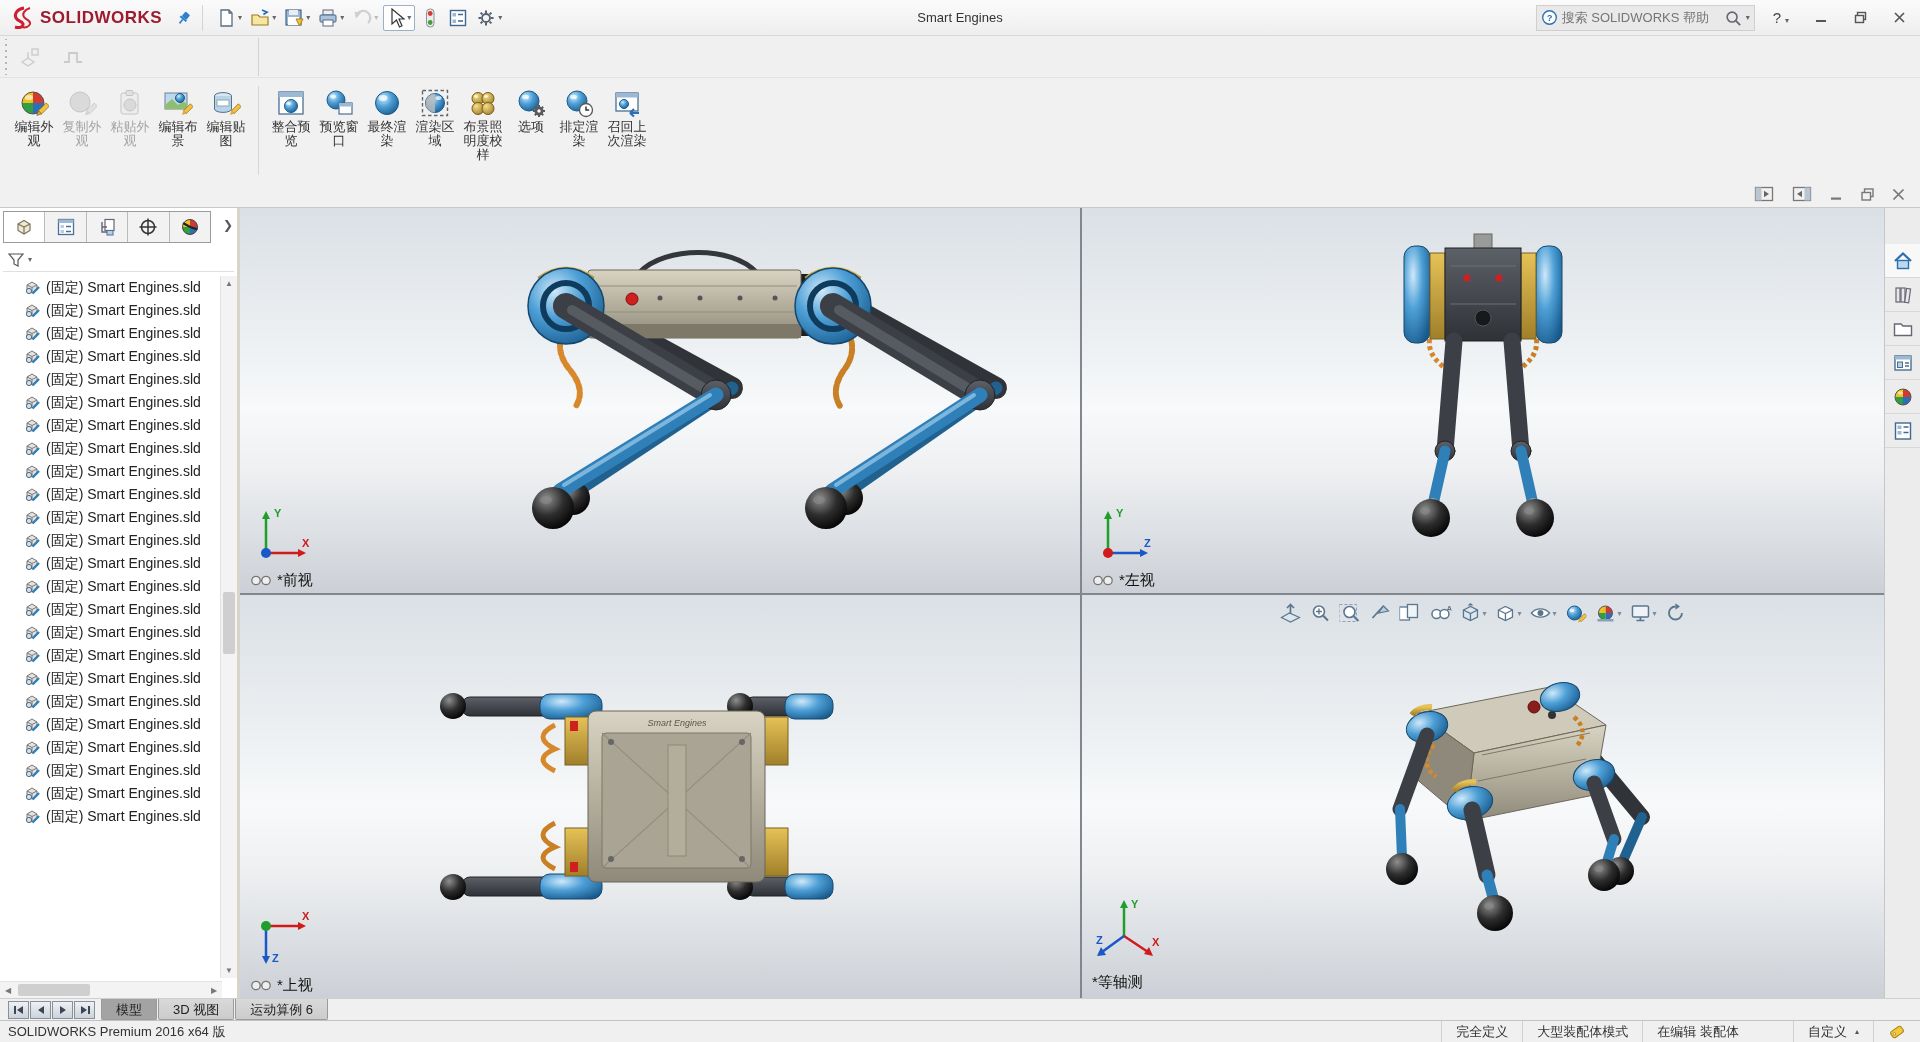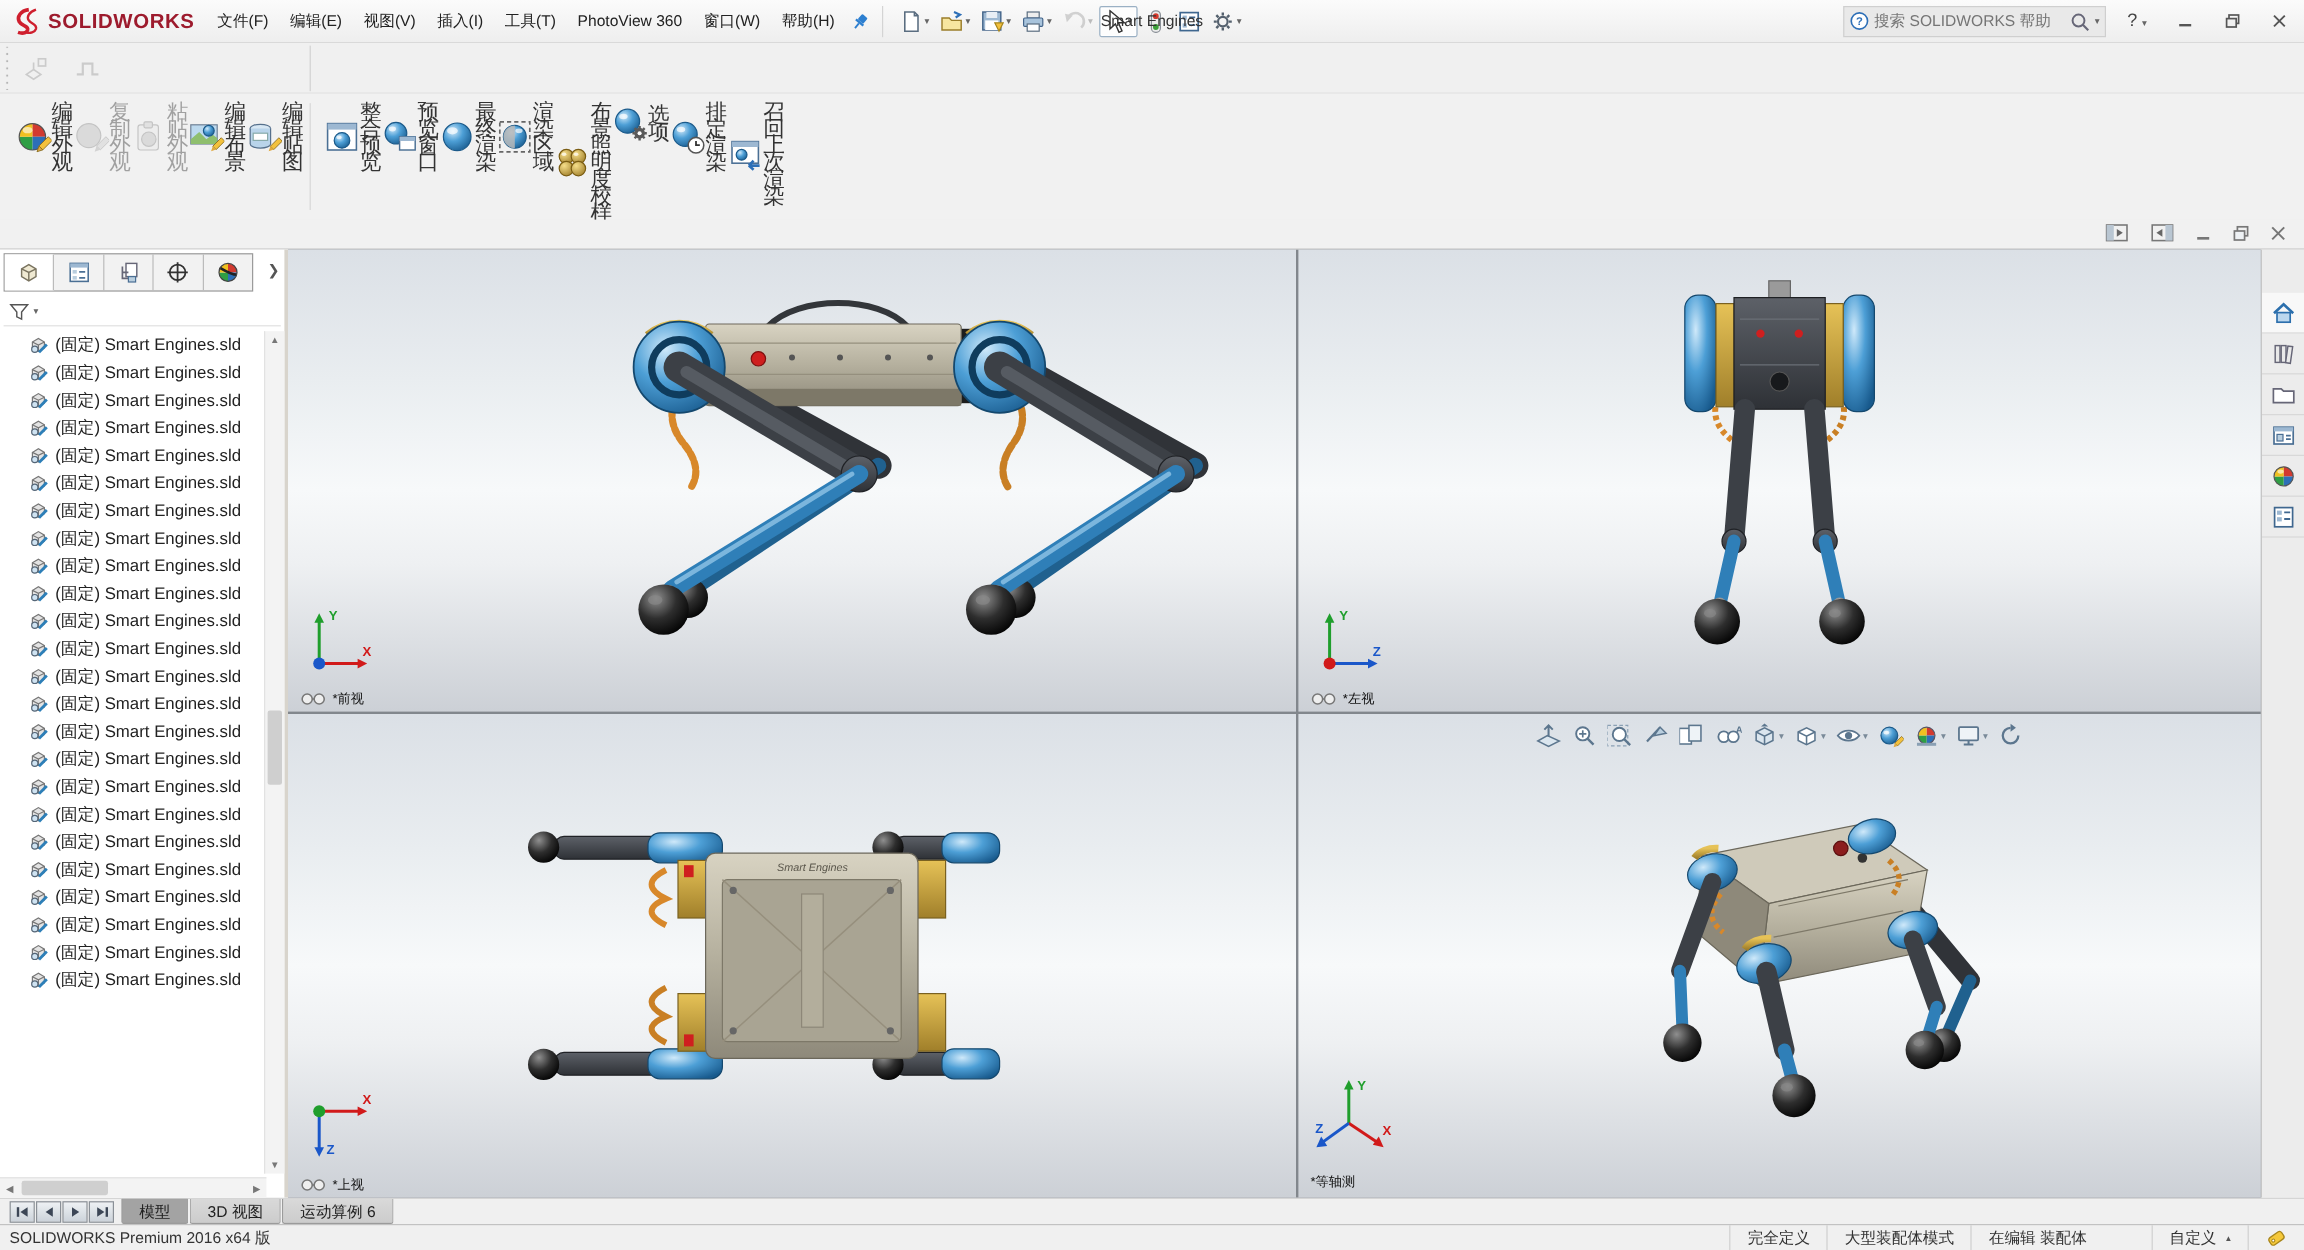--- a/index.html
+++ b/index.html
@@ -24,21 +24,21 @@
 .search input{border:none;background:transparent;outline:none;width:158px;font-size:13px;color:#7f1d1d;font-family:Liberation Sans, sans-serif}
 .search .caret{font-size:8px;color:#666}
 .winbtn{padding:4px 8px}
 
 .subbar{height:42px;background:#f0f0f0;display:flex;align-items:center;border-bottom:1px solid #e3e3e3;position:relative}
 .drag-dots{width:8px;height:36px;margin-left:2px;background-image:radial-gradient(circle,#b5b5b5 1px,transparent 1.2px);background-size:6px 6px;background-position:center}
 .subbar .faded{opacity:.35;filter:grayscale(1);margin:0 8px}
 .subbar .vsep{width:1px;height:38px;background:#d2d2d2;position:absolute;left:258px;top:2px}
 
 .cmdbar{height:105px;background:#f1f1f1;display:flex;align-items:flex-start;padding:6px 2px 0 10px}
-.cmd-btn{display:flex;flex-direction:row;align-items:center;width:46px;margin:0 1px;padding:2px 2px;font-size:18px;line-height:14px;text-align:center;word-break:break-all;color:#333;border-radius:2px}
+.cmd-btn{display:flex;flex-direction:column;align-items:center;width:46px;margin:0 1px;padding:2px 2px;font-size:13px;line-height:14px;text-align:center;word-break:break-all;color:#333;border-radius:2px}
 .cmd-btn .ico{height:34px;display:flex;align-items:center}
 .cmd-btn.disabled{opacity:.42;filter:grayscale(1)}
 .cmd-sep{width:1px;background:#d6d6d6;align-self:stretch;margin:2px 8px 8px}
 
 .tabrow{height:25px;display:flex;align-items:flex-end;background:#f1f1f1;padding-left:4px;border-bottom:1px solid #c9c9c9;position:relative}
 .rtab{padding:3px 13px 4px;border:1px solid #9b9b9b;border-bottom:none;background:linear-gradient(#e2e2e2,#cfcfcf);margin-right:2px;font-size:13px;color:#222;border-radius:2px 2px 0 0;white-space:nowrap}
 .rtab.active{background:#f6f7f8;padding-bottom:5px}
 .docctrl{position:absolute;right:14px;top:2px;display:flex;gap:16px;align-items:center}
 .docctrl span{display:flex}
 
@@ -62,21 +62,21 @@
 .hscroll .arr{width:16px;text-align:center;font-size:8px;color:#777}
 .hscroll .track{flex:1;position:relative;height:100%}
 .hscroll .thumb{position:absolute;left:2px;top:2px;bottom:2px;width:72px;background:#cfcfcf;border-radius:2px}
 
 .graphics{flex:1;position:relative;background:#82878d}
 .vp{position:absolute;background:linear-gradient(180deg,#dbe0e6 0%,#e9edf0 28%,#f7f9fa 52%,#eef0f2 68%,#ccd0d6 100%);overflow:hidden}
 #vp-front{left:0;top:0;width:840px;height:385px}
 #vp-left{left:842px;top:0;right:0;height:385px}
 #vp-top{left:0;top:387px;width:840px;bottom:0}
 #vp-iso{left:842px;top:387px;right:0;bottom:0}
-.vp-label{position:absolute;left:10px;bottom:3px;display:flex;align-items:center;gap:5px;font-size:11px;color:#111}
+.vp-label{position:absolute;left:10px;bottom:3px;display:flex;align-items:center;gap:5px;font-size:15px;color:#111}
 .triad{position:absolute;left:12px;bottom:26px}
 .model{position:absolute;inset:0}
 .headsup{position:absolute;top:4px;left:50%;transform:translateX(-50%);display:flex;align-items:center;gap:4px;padding:2px 6px;border-radius:3px}
 .hu-btn{display:flex;align-items:center;padding:1px 2px;border-radius:2px}
 .hu-btn .caret{font-size:8px;color:#7a8a99;margin-left:1px}
 
 .rail{width:36px;background:#ececec;border-left:1px solid #c6c6c6;display:flex;flex-direction:column;align-items:stretch;padding-top:36px}
 .rail-btn{height:34px;display:flex;align-items:center;justify-content:center;border-bottom:1px solid #d8d8d8}
 .rail-btn:first-child{background:#f8f8f8}
 
@@ -132,30 +132,20 @@
 <div id="app">
 
   <div class="titlebar">
     <div class="logo">
       <svg width="26" height="24" viewBox="0 0 26 24">
           <path d="M14,2 C7,3 4,8 6,12 C8,16 14,15 13,19 C12,22 8,22 5,21" fill="none" stroke="#cf1f2e" stroke-width="3"></path>
           <path d="M20,2 C14,4 12,8 14,11 C16,14 21,14 20,18 C19,21 15,22 12,21" fill="none" stroke="#cf1f2e" stroke-width="2"></path>
         </svg>
       <span class="logo-text">SOLIDWORKS</span>
     </div>
-    <nav class="menubar" id="menubar">
-        <span class="menu-item">文件(F)</span>
-        <span class="menu-item">编辑(E)</span>
-        <span class="menu-item">视图(V)</span>
-        <span class="menu-item">插入(I)</span>
-        <span class="menu-item">工具(T)</span>
-        <span class="menu-item">PhotoView 360</span>
-        <span class="menu-item">窗口(W)</span>
-        <span class="menu-item">帮助(H)</span>
-      </nav>
     <span class="pin">
         <svg width="16" height="16" viewBox="0 0 16 16">
           <g transform="rotate(40 8 8)" fill="#2d7fd0">
             <rect x="5" y="2" width="6" height="6" rx="1"></rect>
             <rect x="4" y="8" width="8" height="2"></rect>
             <rect x="7.2" y="10" width="1.6" height="5"></rect>
           </g>
         </svg>
       </span>
     <div class="quickbar" id="quickbar">

